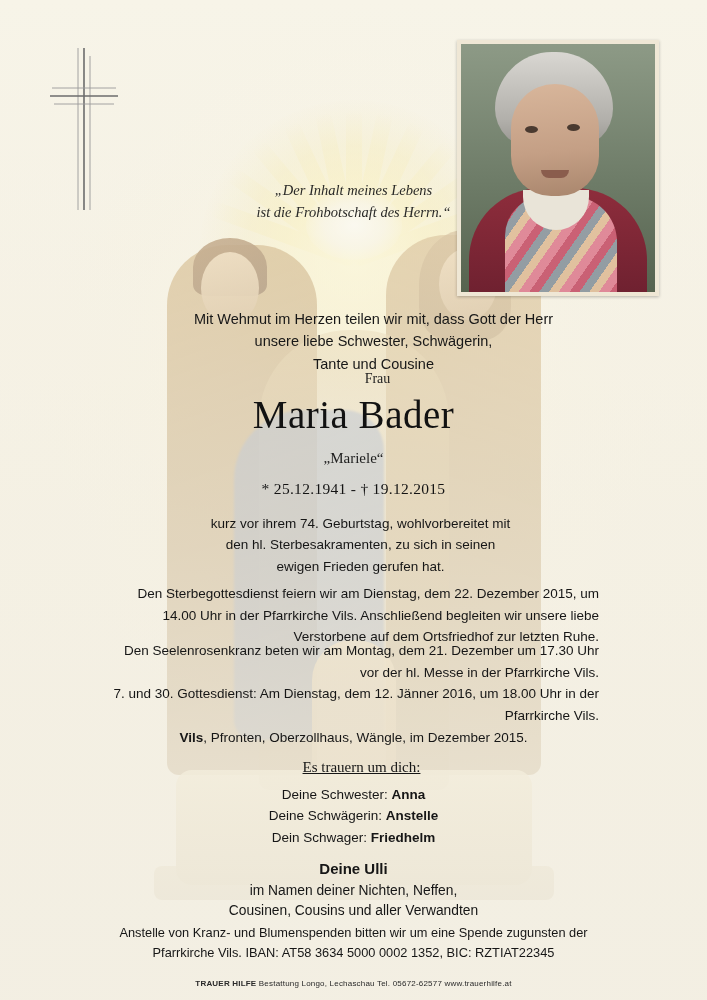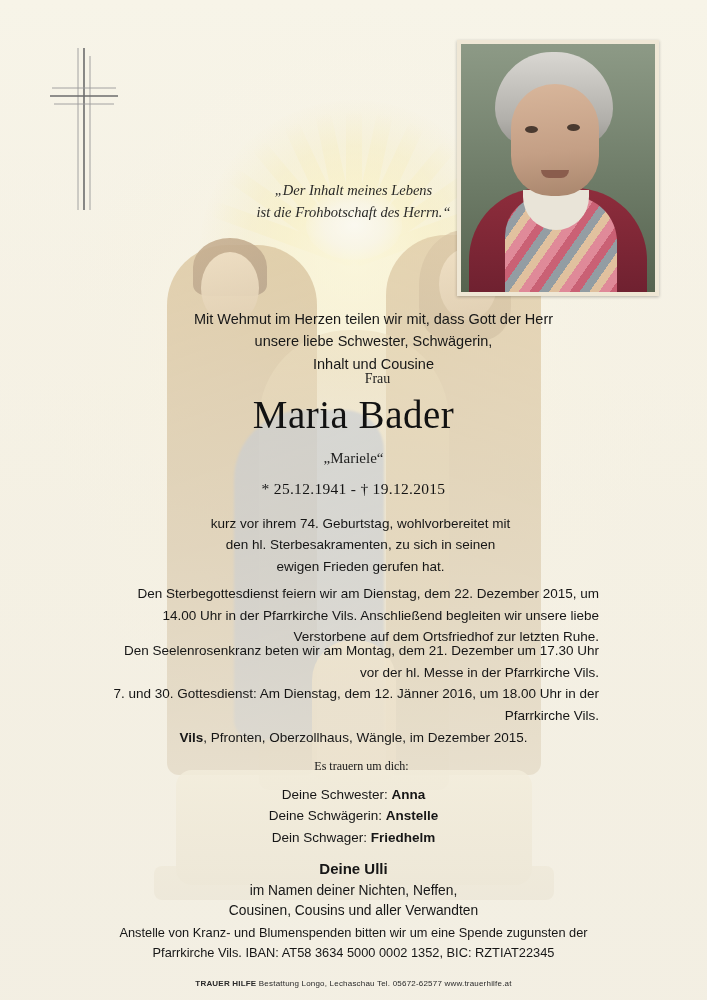--- a/index.html
+++ b/index.html
@@ -287,22 +287,23 @@
     position: absolute;
     left: 0; right: 0; top: 730px;
     font-size: 13.5px;
     color: #161616;
   }
   .place b { font-weight: bold; }
   .mourn-title {
     position: absolute;
     left: 16px; right: 0; top: 759px;
     font-family: "Liberation Serif", serif;
-    font-size: 12px;
-    color: #161616;
+    font-size: 15px;
+    color: #161616;
+    text-decoration: underline;
   }
   .mourners {
     position: absolute;
     left: 0; right: 0; top: 784px;
     font-size: 13.5px;
     line-height: 1.58;
     color: #161616;
   }
   .mourners b { font-weight: bold; margin-top: 33px; }
   .ulli {
@@ -391,21 +392,21 @@
   <div class="content">
 
     <div class="quote">
       <div>„Der Inhalt meines Lebens</div>
       <div>ist die Frohbotschaft des Herrn.“</div>
     </div>
 
     <div class="intro">
       <div>Mit Wehmut im Herzen teilen wir mit, dass Gott der Herr</div>
       <div>unsere liebe Schwester, Schwägerin,</div>
-      <div>Inhalt und Cousine</div>
+      <div>Tante und Cousine</div>
     </div>
 
     <div class="frau">Frau</div>
     <div class="name">Maria Bader</div>
     <div class="nickname">„Mariele“</div>
     <div class="dates">* 25.12.1941  -  † 19.12.2015</div>
 
     <div class="afterdates">
       <div>kurz vor ihrem 74. Geburtstag, wohlvorbereitet mit</div>
       <div>den hl. Sterbesakramenten, zu sich in seinen</div>

